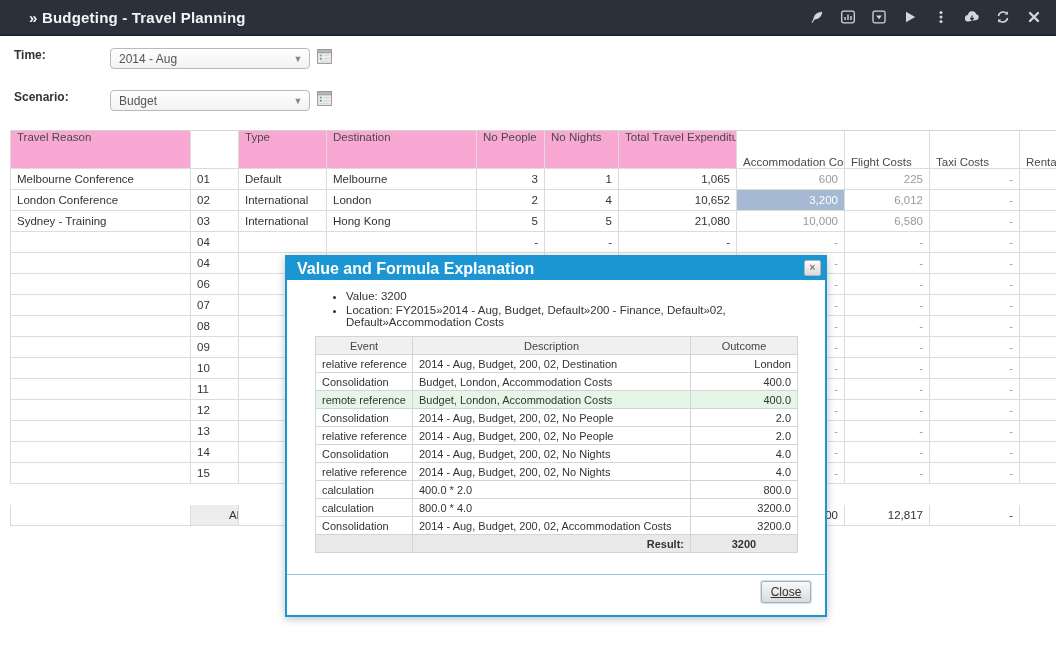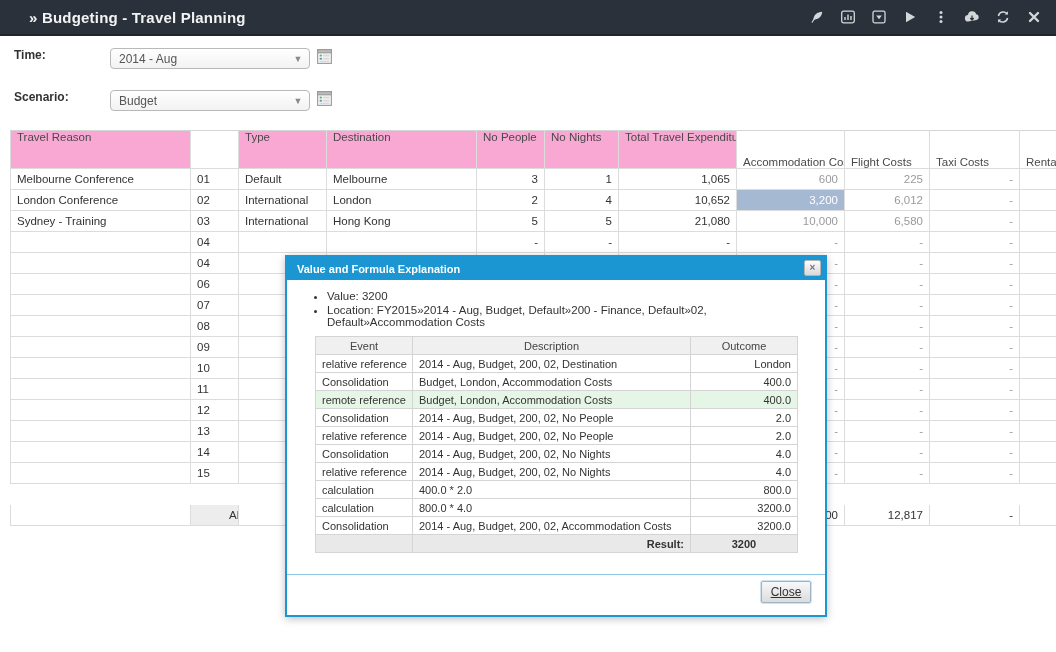--- a/index.html
+++ b/index.html
@@ -39,25 +39,25 @@
   td.dim{color:#9a9a9a;}
   td.selected{background:#a5bad2 !important;color:#fff !important;}
   tr.spacer td{border:none !important;background:transparent !important;height:20px;}
   tr.totals td{background:#fff;}
   tr.totals td.c-num{background:#ededed;padding-left:38px;}
 
   
   .modal{position:absolute;left:285px;top:255px;width:542px;height:362px;background:#fff;
     border:2px solid #1b96d3;box-sizing:border-box;z-index:10;box-shadow:0 2px 8px rgba(0,0,0,.25);}
   .modal-title{height:23px;background:#1b96d3;display:flex;align-items:center;position:relative;}
-  .modal-title .t{color:#fff;font-size:11px;font-weight:bold;margin-left:10px;}
+  .modal-title .t{color:#fff;font-size:16px;font-weight:bold;margin-left:10px;}
   .modal-x{position:absolute;right:4px;top:3px;width:17px;height:16px;background:linear-gradient(#fdfdfd,#d9d9d9);
     border:1px solid #b5b5b5;border-radius:2px;box-sizing:border-box;color:#777;font-size:10px;line-height:14px;
     text-align:center;cursor:pointer;font-weight:bold;}
-  .modal ul.facts{margin:10px 0 8px 0;padding-left:40px;font-size:11.5px;color:#333;}
+  .modal ul.facts{margin:10px 0 8px 0;padding-left:59px;font-size:11.5px;color:#333;}
   .modal ul.facts li{margin-bottom:2px;}
   table.exp{border-collapse:collapse;table-layout:fixed;width:482px;margin-left:28px;font-size:11px;color:#333;}
   table.exp th,table.exp td{box-sizing:border-box;border:1px solid #d4d4d4;padding:2px 6px;
     overflow:hidden;white-space:nowrap;height:18px;}
   table.exp th{background:#f0f0f0;font-weight:normal;text-align:center;color:#444;}
   td.ev{text-align:left;}
   td.desc{text-align:left;}
   td.out{text-align:right;}
   tr.highlight td{background:#e6f6e6;}
   tr.resultrow td{background:#e9e9e9;font-weight:bold;text-align:center;}

